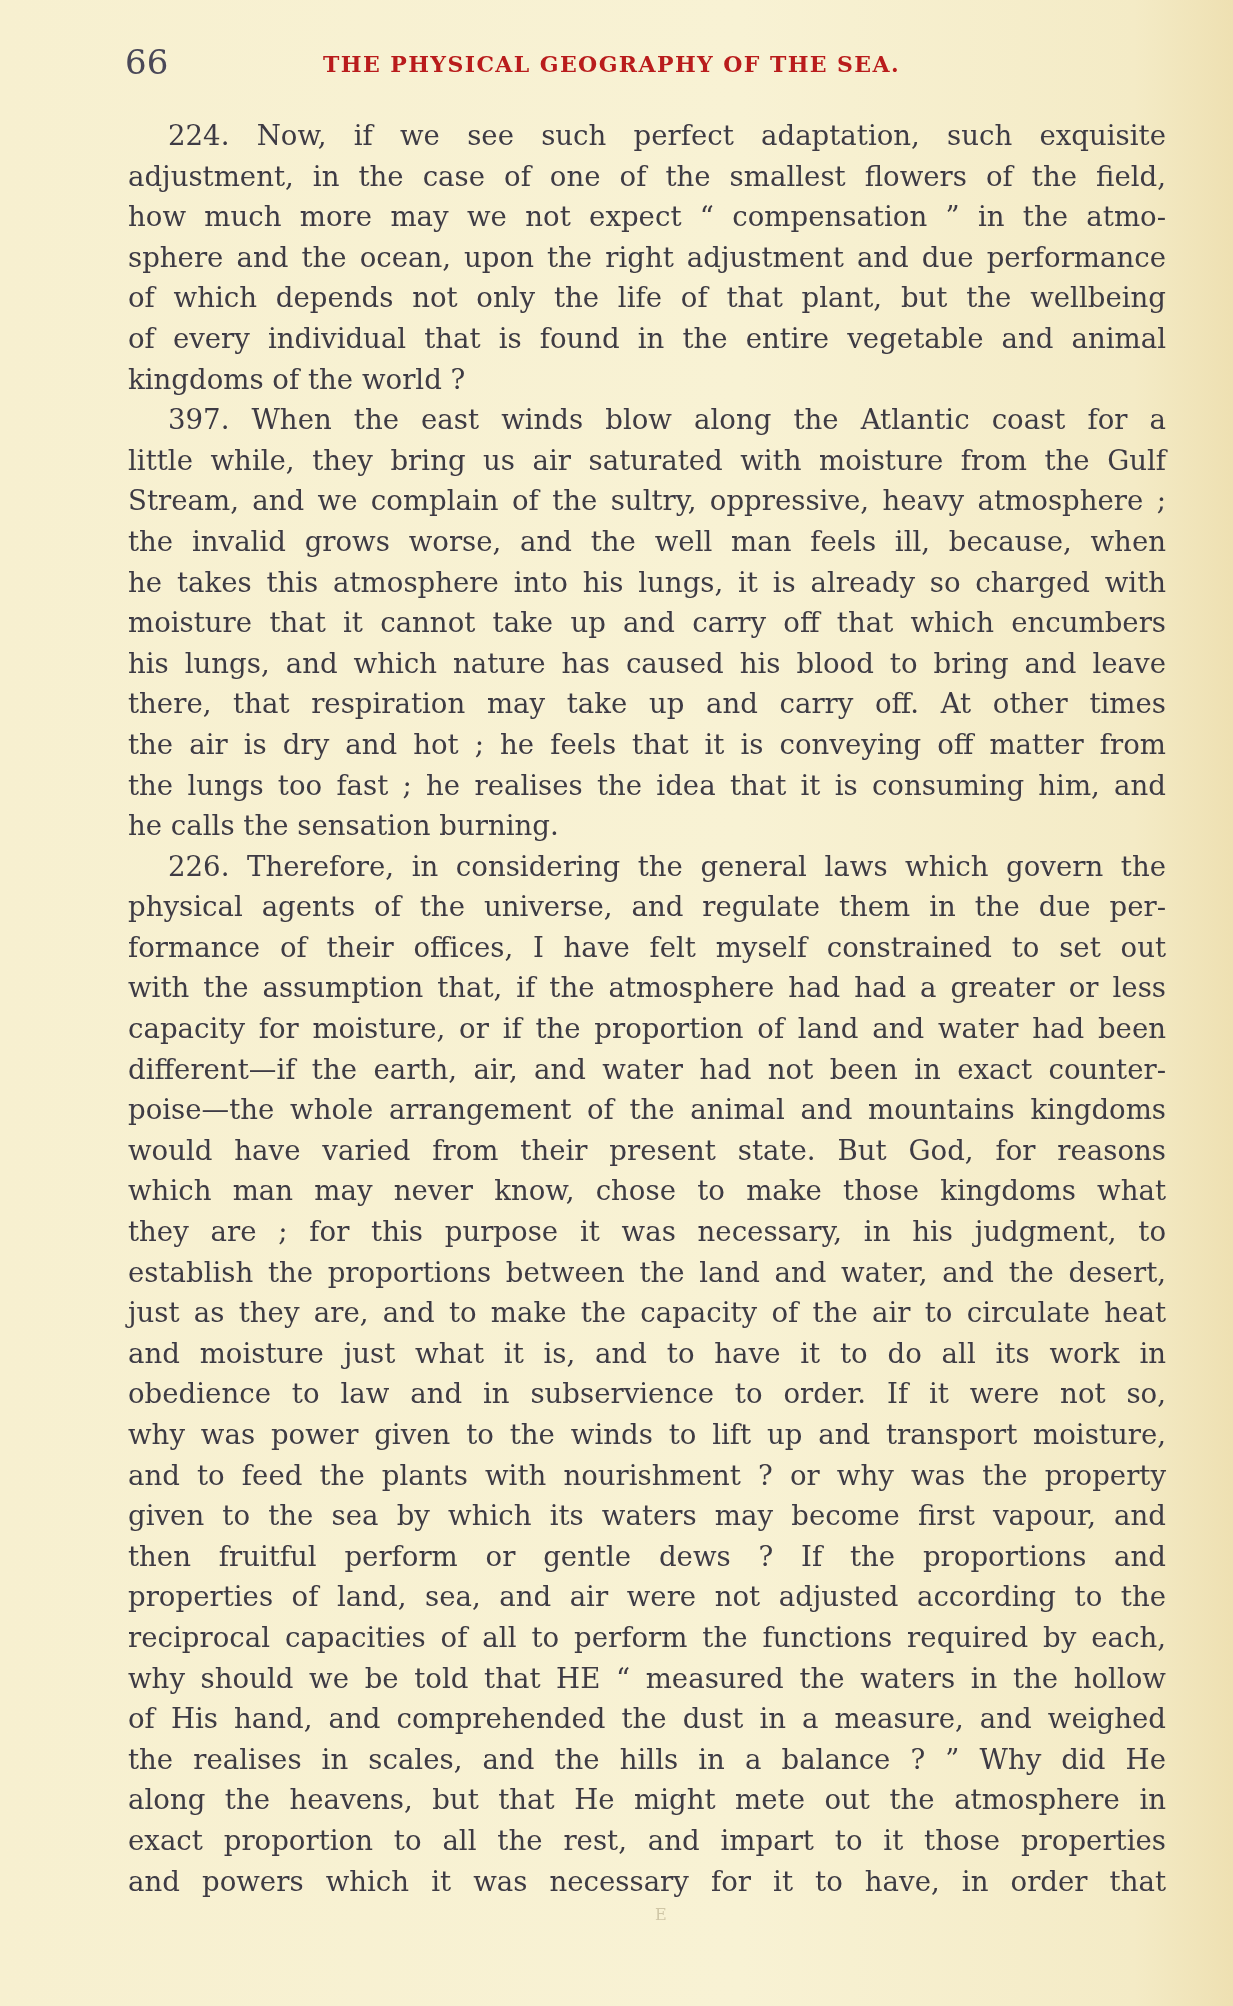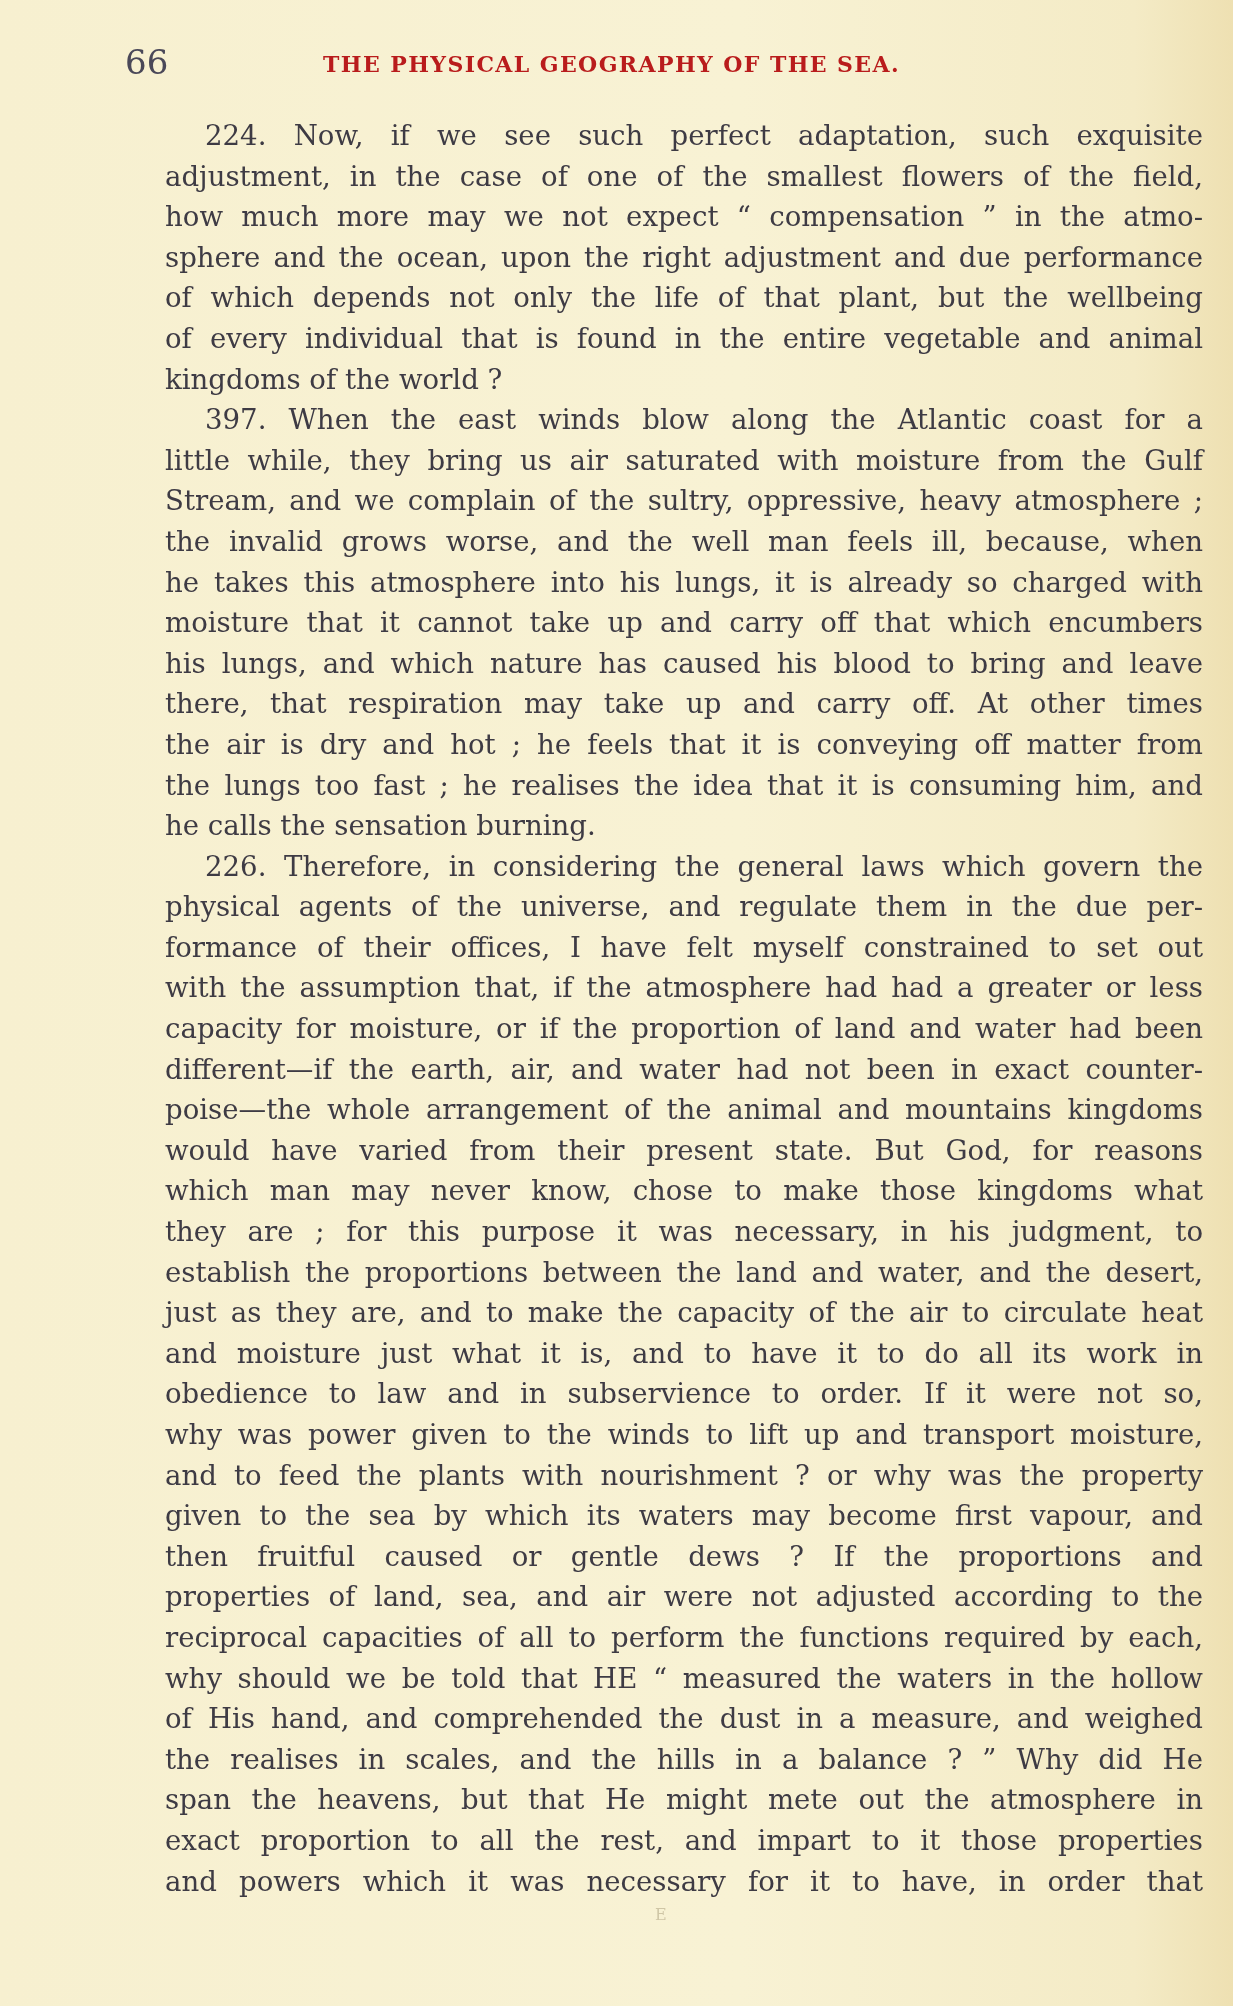--- a/index.html
+++ b/index.html
@@ -47,21 +47,20 @@
       font-weight: bold;
       letter-spacing: 1.4px;
       color: #b91c1c;
       white-space: nowrap;
     }
     .body-text {
       position: absolute;
       left: 128px;
       top: 116px;
       width: 1038px;
-      margin-left: 37px;
     }
     .line {
       display: block;
       height: 40.6px;
       line-height: 40.6px;
       font-size: 27.6px;
       white-space: nowrap;
       text-align: justify;
       text-align-last: justify;
     }
@@ -126,27 +125,27 @@
       <span class="line">would have varied from their present state.  But God, for reasons</span>
       <span class="line">which man may never know, chose to make those kingdoms what</span>
       <span class="line">they are ; for this purpose it was necessary, in his judgment, to</span>
       <span class="line">establish the proportions between the land and water, and the desert,</span>
       <span class="line">just as they are, and to make the capacity of the air to circulate heat</span>
       <span class="line">and moisture just what it is, and to have it to do all its work in</span>
       <span class="line">obedience to law and in subservience to order.  If it were not so,</span>
       <span class="line">why was power given to the winds to lift up and transport moisture,</span>
       <span class="line">and to feed the plants with nourishment ? or why was the property</span>
       <span class="line">given to the sea by which its waters may become first vapour, and</span>
-      <span class="line">then fruitful caused or gentle dews ?  If the proportions and</span>
+      <span class="line">then fruitful perform or gentle dews ?  If the proportions and</span>
       <span class="line">properties of land, sea, and air were not adjusted according to the</span>
       <span class="line">reciprocal capacities of all to perform the functions required by each,</span>
       <span class="line">why should we be told that HE “ measured the waters in the hollow</span>
       <span class="line">of His hand, and comprehended the dust in a measure, and weighed</span>
       <span class="line">the realises in scales, and the hills in a balance ? ”  Why did He</span>
-      <span class="line">span the heavens, but that He might mete out the atmosphere in</span>
+      <span class="line">along the heavens, but that He might mete out the atmosphere in</span>
       <span class="line">exact proportion to all the rest, and impart to it those properties</span>
       <span class="line">and powers which it was necessary for it to have, in order that</span>
     </div>
 
   </div>
 
   <span class="sig-mark">E</span>
 </div>
 
 </body></html>

